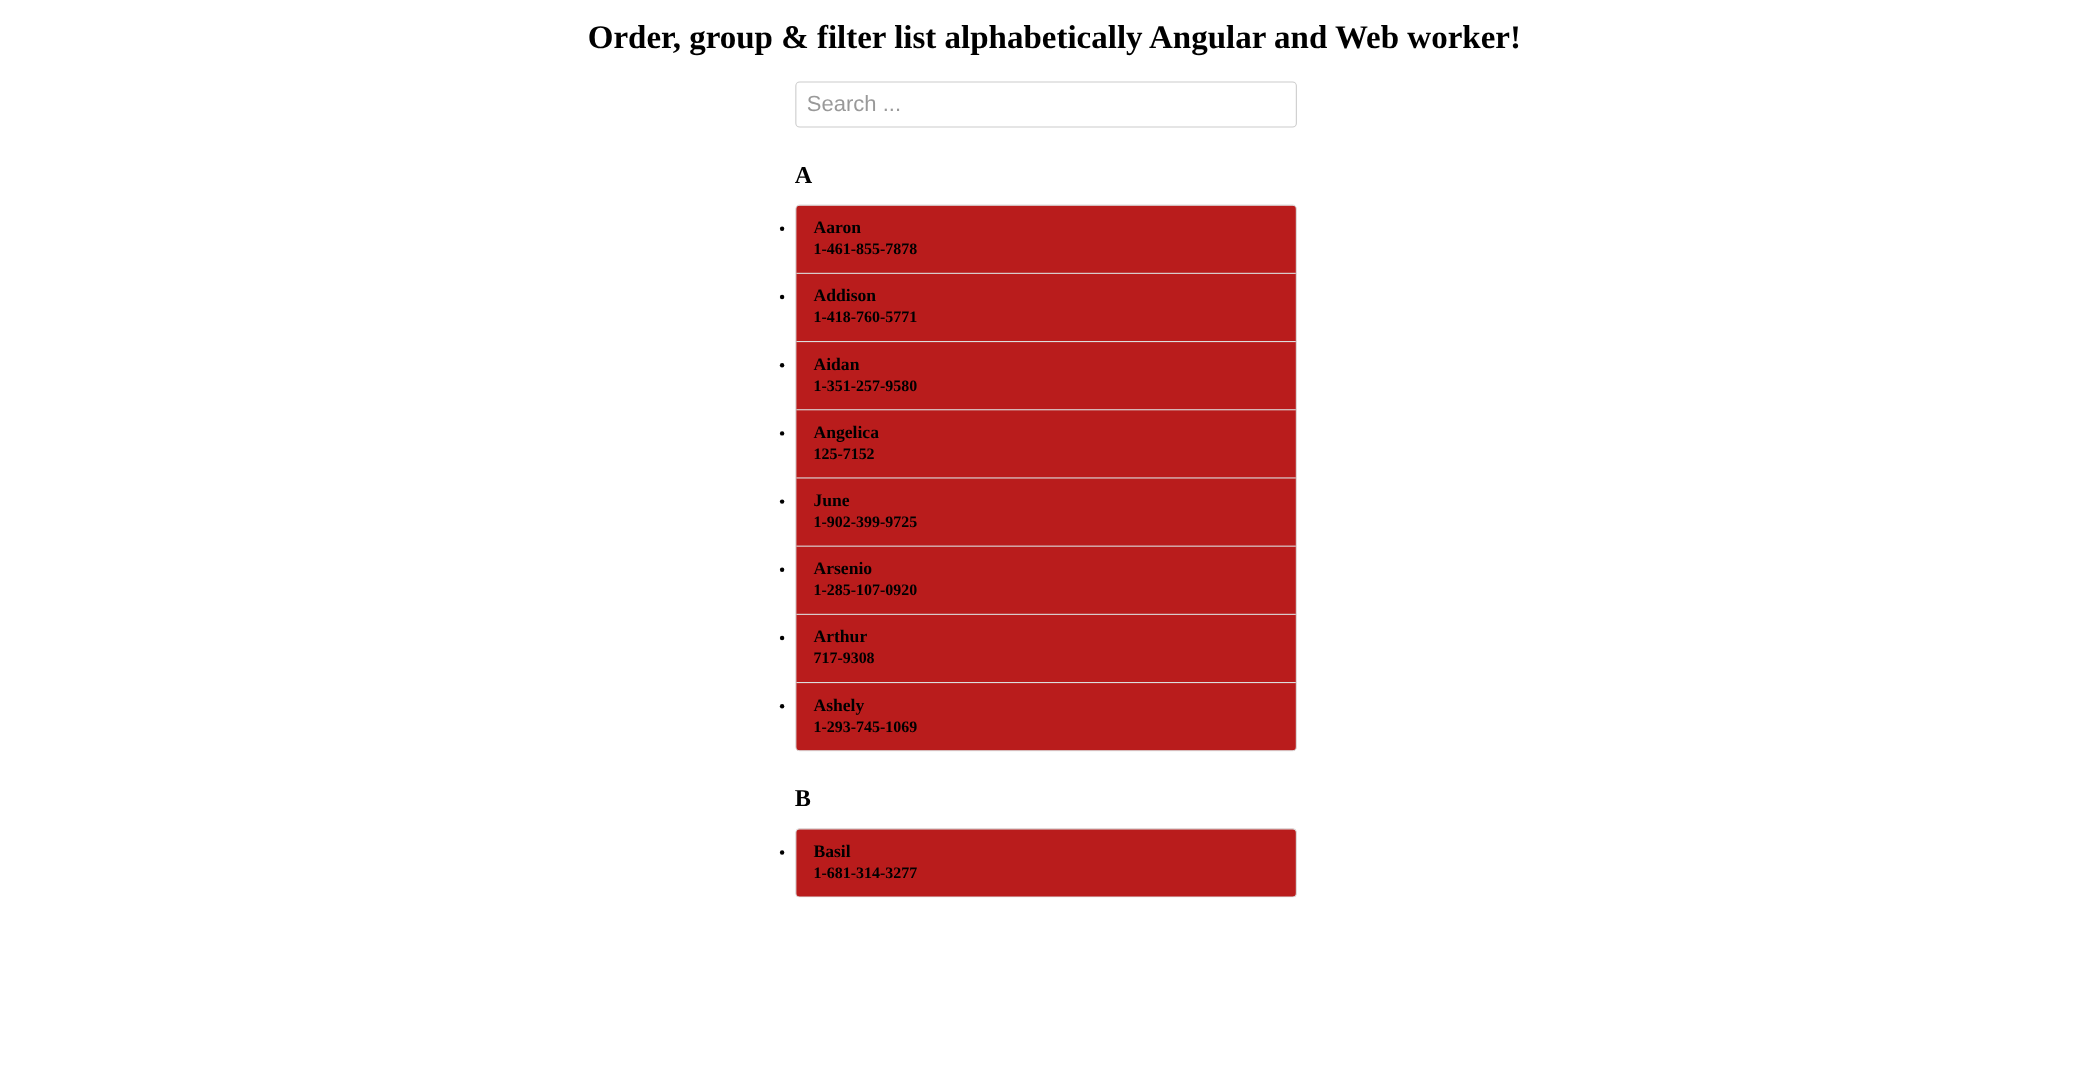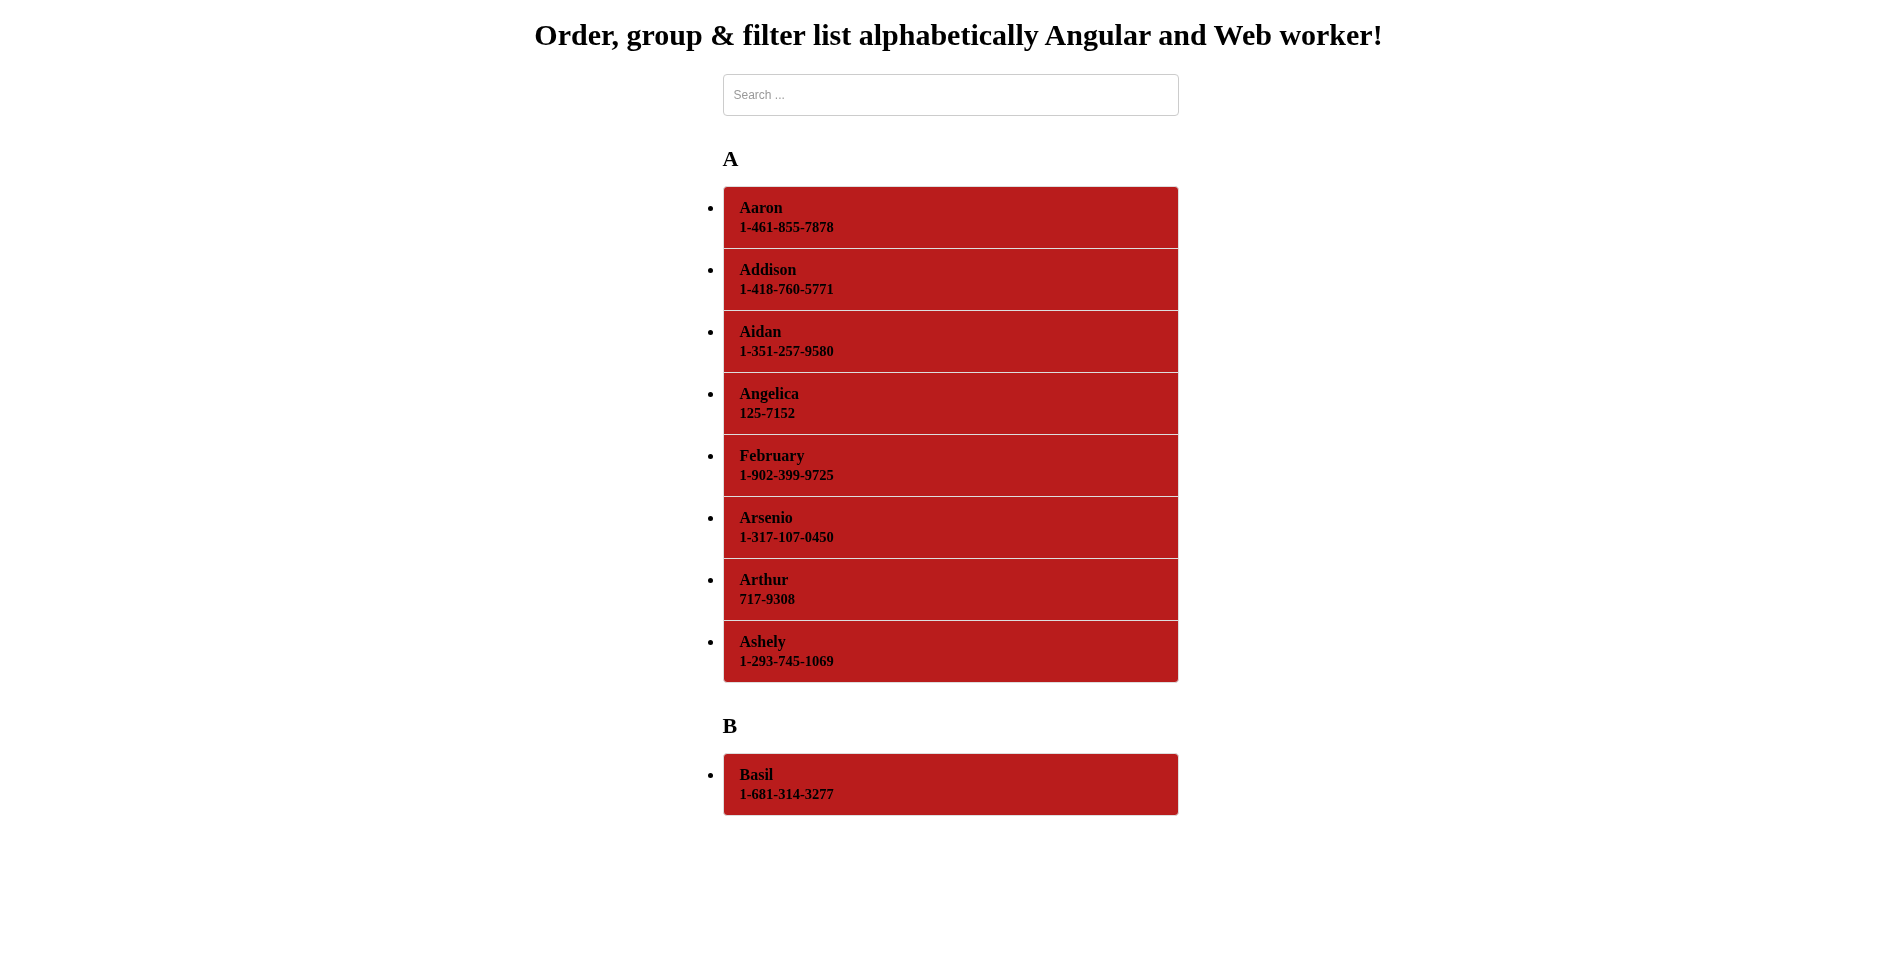--- a/index.html
+++ b/index.html
@@ -24,21 +24,21 @@
     .container {
       width: 456px;
       margin: 0 auto;
     }
     .search-input {
       width: 100%;
       height: 42px;
       border: 1px solid #cccccc;
       border-radius: 4px;
       padding: 0 10px;
-      font-size: 12px;
+      font-size: 20px;
       font-family: Arial, Helvetica, sans-serif;
       color: #555555;
     }
     .search-input::placeholder {
       color: #999999;
       font-family: Arial, Helvetica, sans-serif;
     }
     .group {
       margin-top: 30px;
     }
@@ -93,26 +93,26 @@
         </li>
         <li class="list-item">
           <div class="item-name">Aidan</div>
           <div class="item-phone">1-351-257-9580</div>
         </li>
         <li class="list-item">
           <div class="item-name">Angelica</div>
           <div class="item-phone">125-7152</div>
         </li>
         <li class="list-item">
-          <div class="item-name">February</div>
+          <div class="item-name">June</div>
           <div class="item-phone">1-902-399-9725</div>
         </li>
         <li class="list-item">
           <div class="item-name">Arsenio</div>
-          <div class="item-phone">1-317-107-0450</div>
+          <div class="item-phone">1-285-107-0920</div>
         </li>
         <li class="list-item">
           <div class="item-name">Arthur</div>
           <div class="item-phone">717-9308</div>
         </li>
         <li class="list-item">
           <div class="item-name">Ashely</div>
           <div class="item-phone">1-293-745-1069</div>
         </li>
       </ul>

